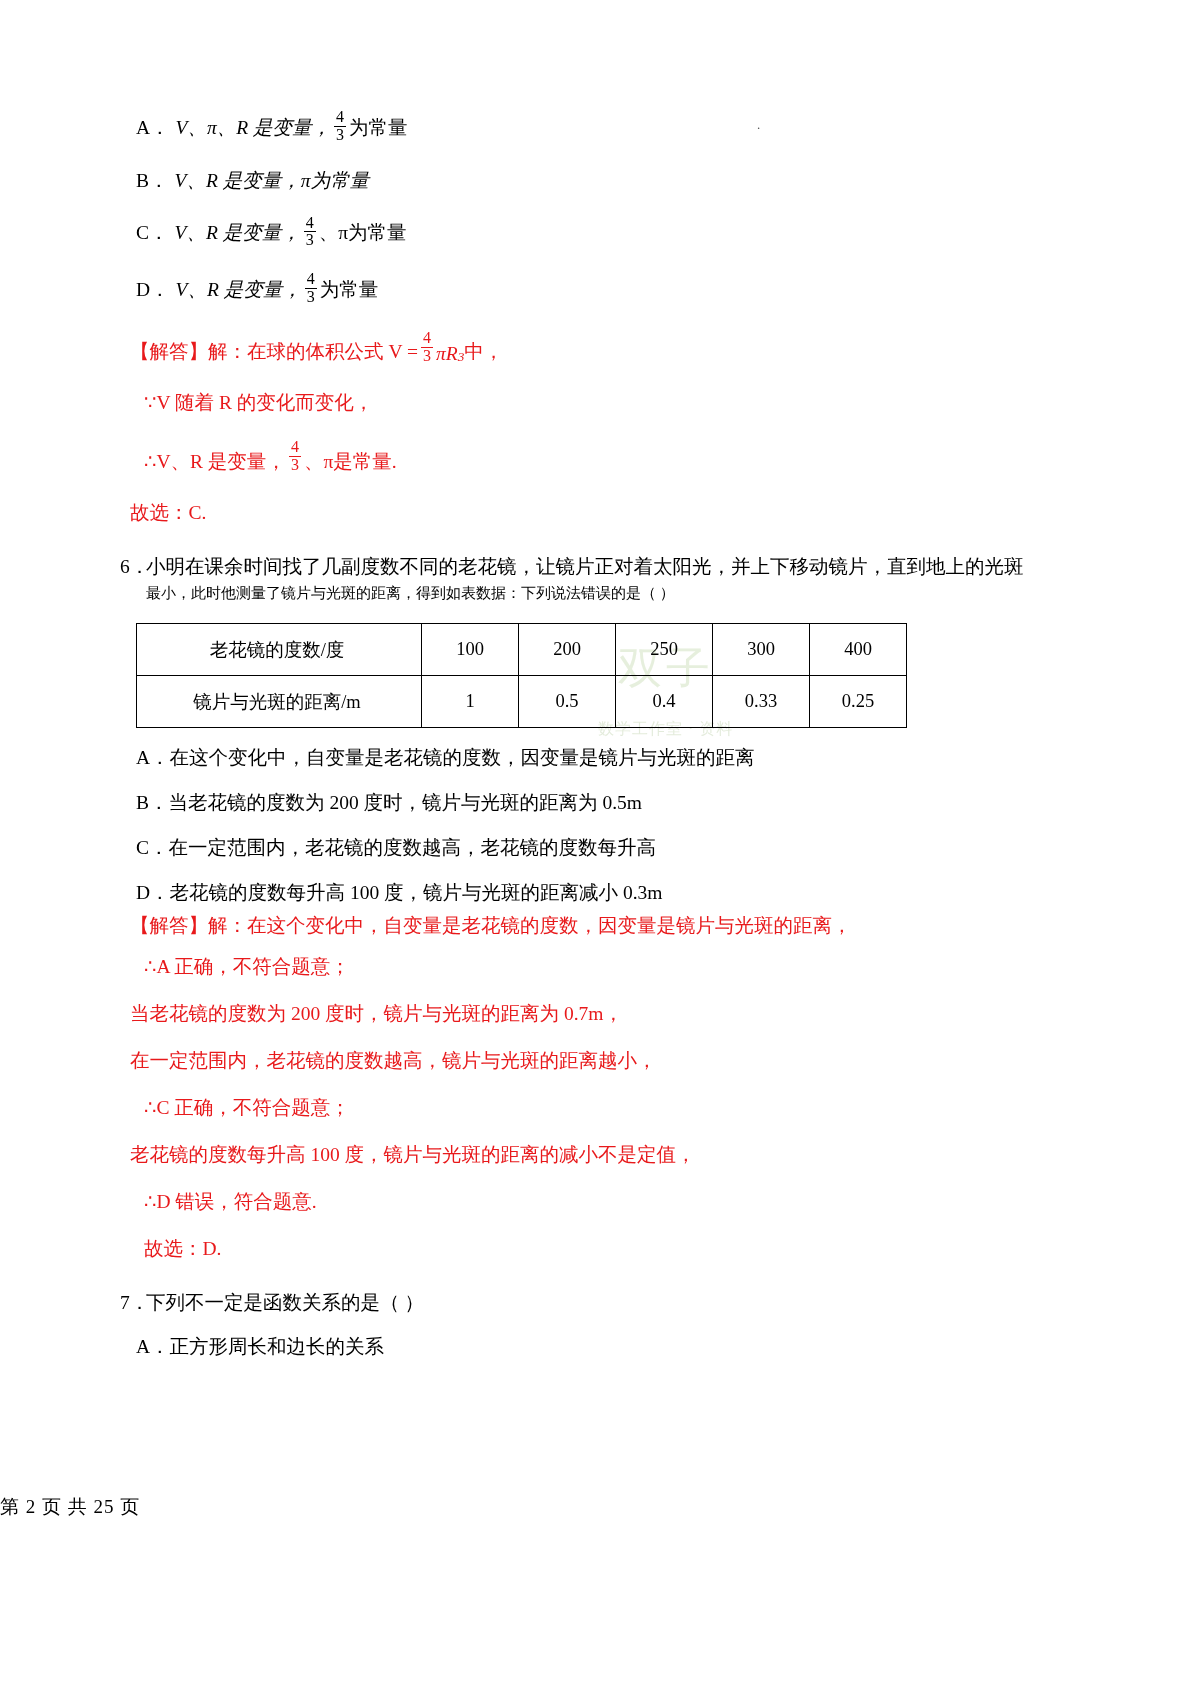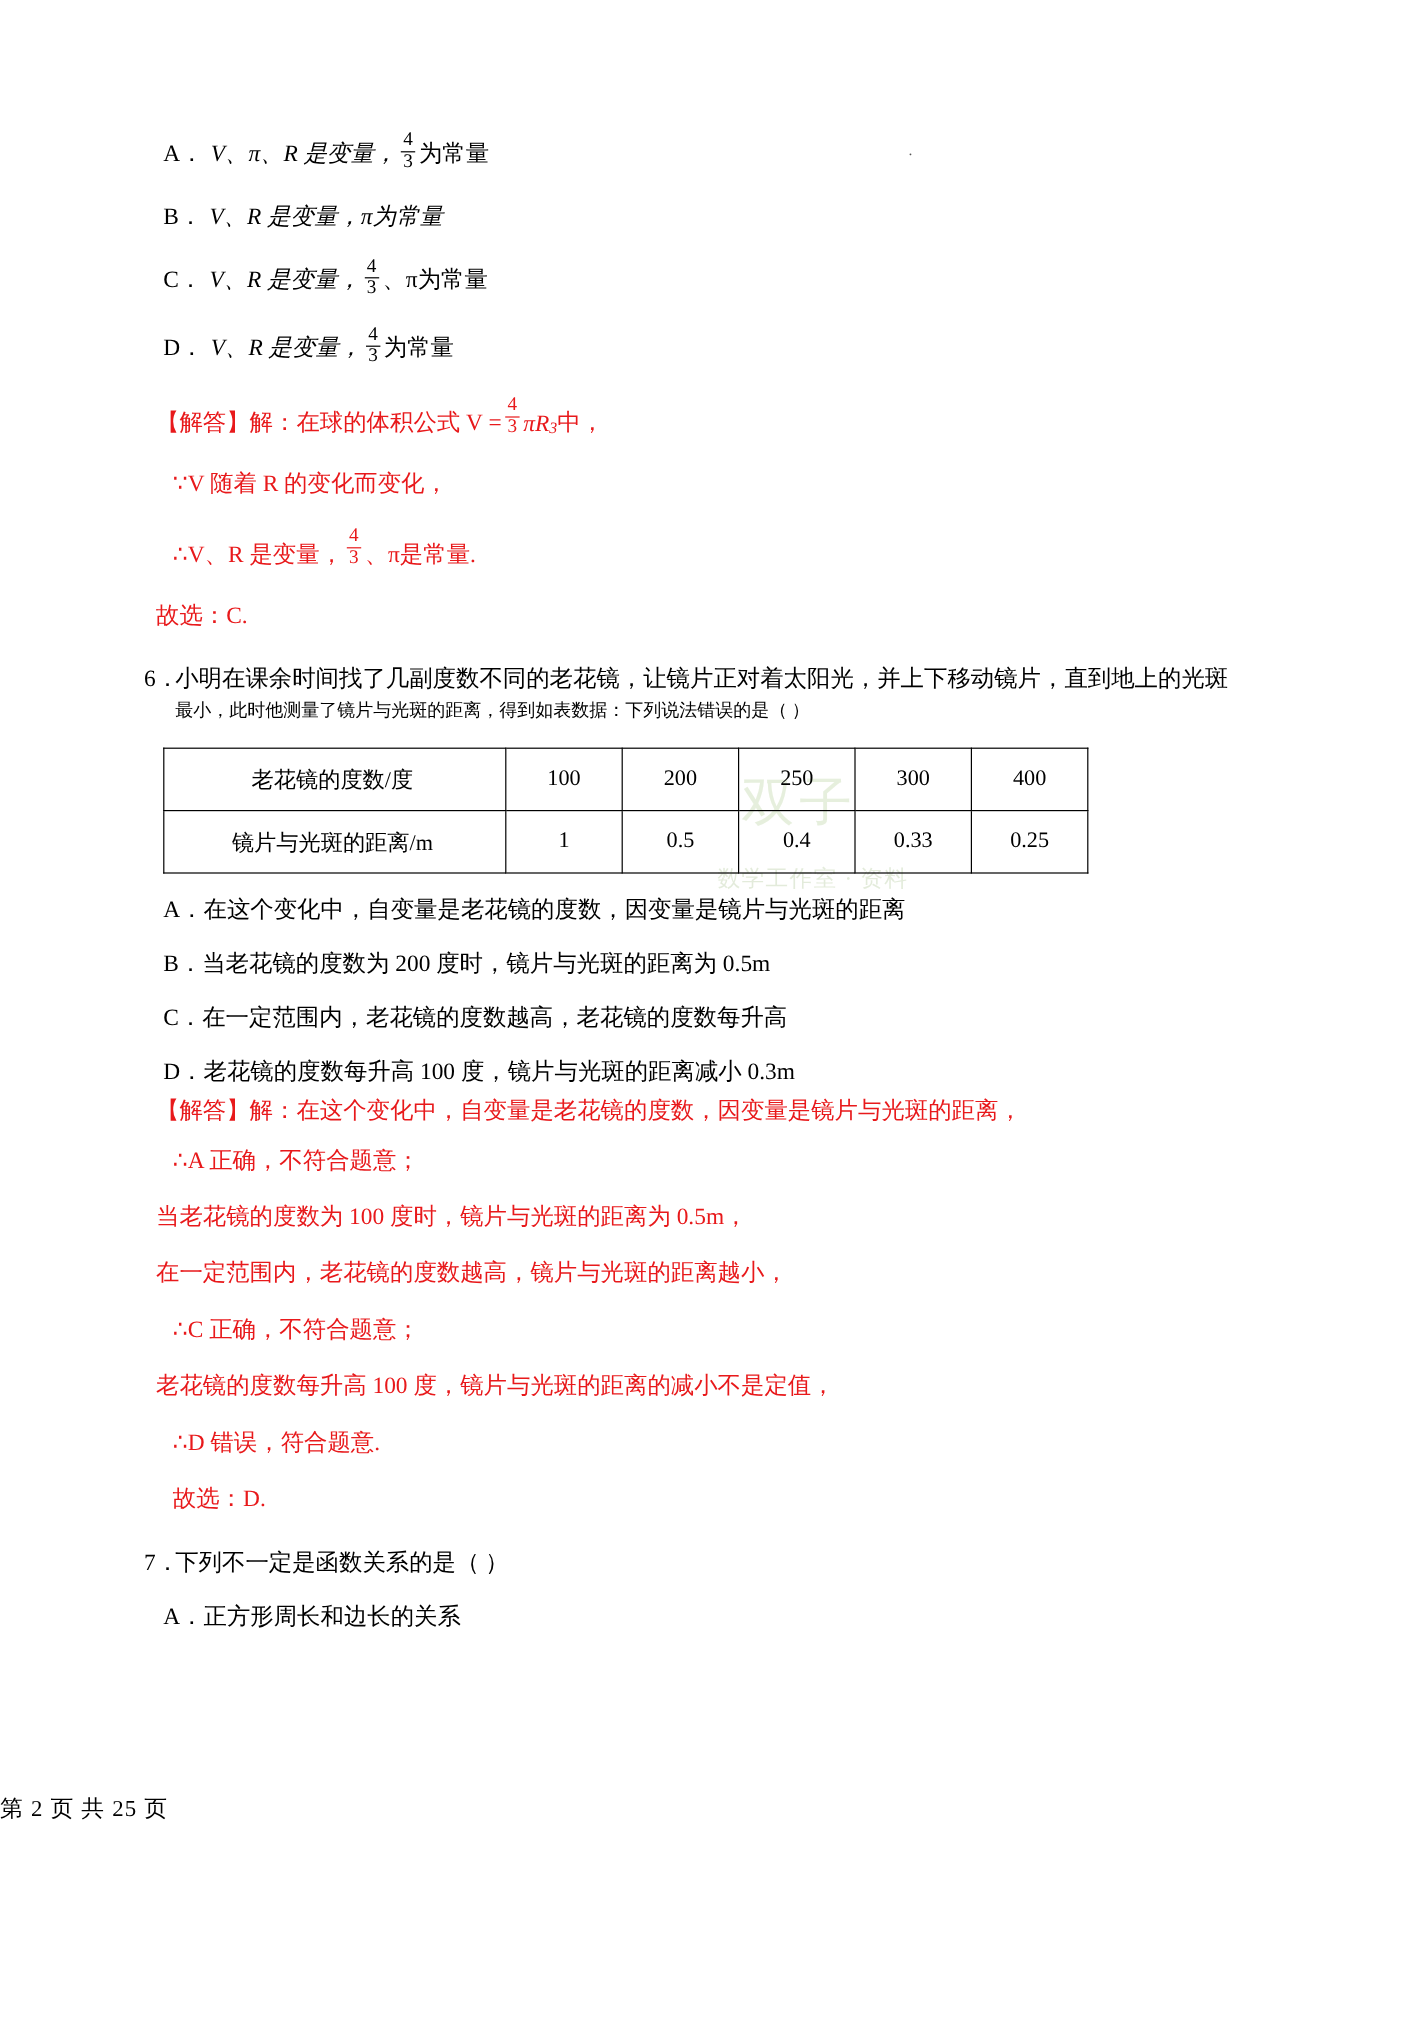--- a/index.html
+++ b/index.html
@@ -107,21 +107,21 @@
     width: 250px;
     height: 110px;
     pointer-events: none;
     z-index: 1;
     opacity: 0.5;
   }
   .watermark .wm-text {
     position: absolute;
     left: 8px;
     top: 82px;
-    font-size: 19px;
+    font-size: 16px;
     color: #c9d9b9;
     letter-spacing: 1px;
     white-space: nowrap;
   }
   .watermark .wm-logo {
     position: absolute;
     left: 28px;
     top: 2px;
     font-size: 44px;
     color: #cfe0bd;
@@ -247,21 +247,21 @@
     <div style="margin-top:16px;">
       <div class="opt" style="margin-bottom:18px;">A．在这个变化中，自变量是老花镜的度数，因变量是镜片与光斑的距离</div>
       <div class="opt" style="margin-bottom:18px;">B．当老花镜的度数为 200 度时，镜片与光斑的距离为 0.5m</div>
       <div class="opt" style="margin-bottom:18px;">C．在一定范围内，老花镜的度数越高，老花镜的度数每升高</div>
       <div class="opt" style="margin-bottom:6px;">D．老花镜的度数每升高 100 度，镜片与光斑的距离减小 0.3m</div>
     </div>
 
     <div>
       <div class="sol" style="margin-top:2px;">【解答】解：在这个变化中，自变量是老花镜的度数，因变量是镜片与光斑的距离，</div>
       <div class="sol ind" style="margin-top:14px;">∴A 正确，不符合题意；</div>
-      <div class="sol" style="margin-top:20px;">当老花镜的度数为 100 度时，镜片与光斑的距离为 0.5m，</div>
+      <div class="sol" style="margin-top:20px;">当老花镜的度数为 200 度时，镜片与光斑的距离为 0.7m，</div>
       <div class="sol" style="margin-top:20px;">在一定范围内，老花镜的度数越高，镜片与光斑的距离越小，</div>
       <div class="sol ind" style="margin-top:20px;">∴C 正确，不符合题意；</div>
       <div class="sol" style="margin-top:20px;">老花镜的度数每升高 100 度，镜片与光斑的距离的减小不是定值，</div>
       <div class="sol ind" style="margin-top:20px;">∴D 错误，符合题意.</div>
       <div class="sol ind" style="margin-top:20px;">故选：D.</div>
     </div>
   </div>
 
   <div class="q-block" style="margin-top:26px;">
     <div class="q-line1">

